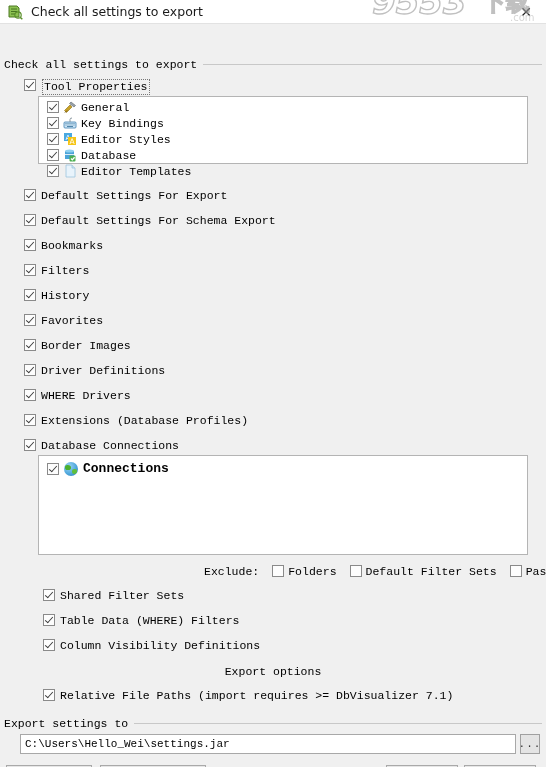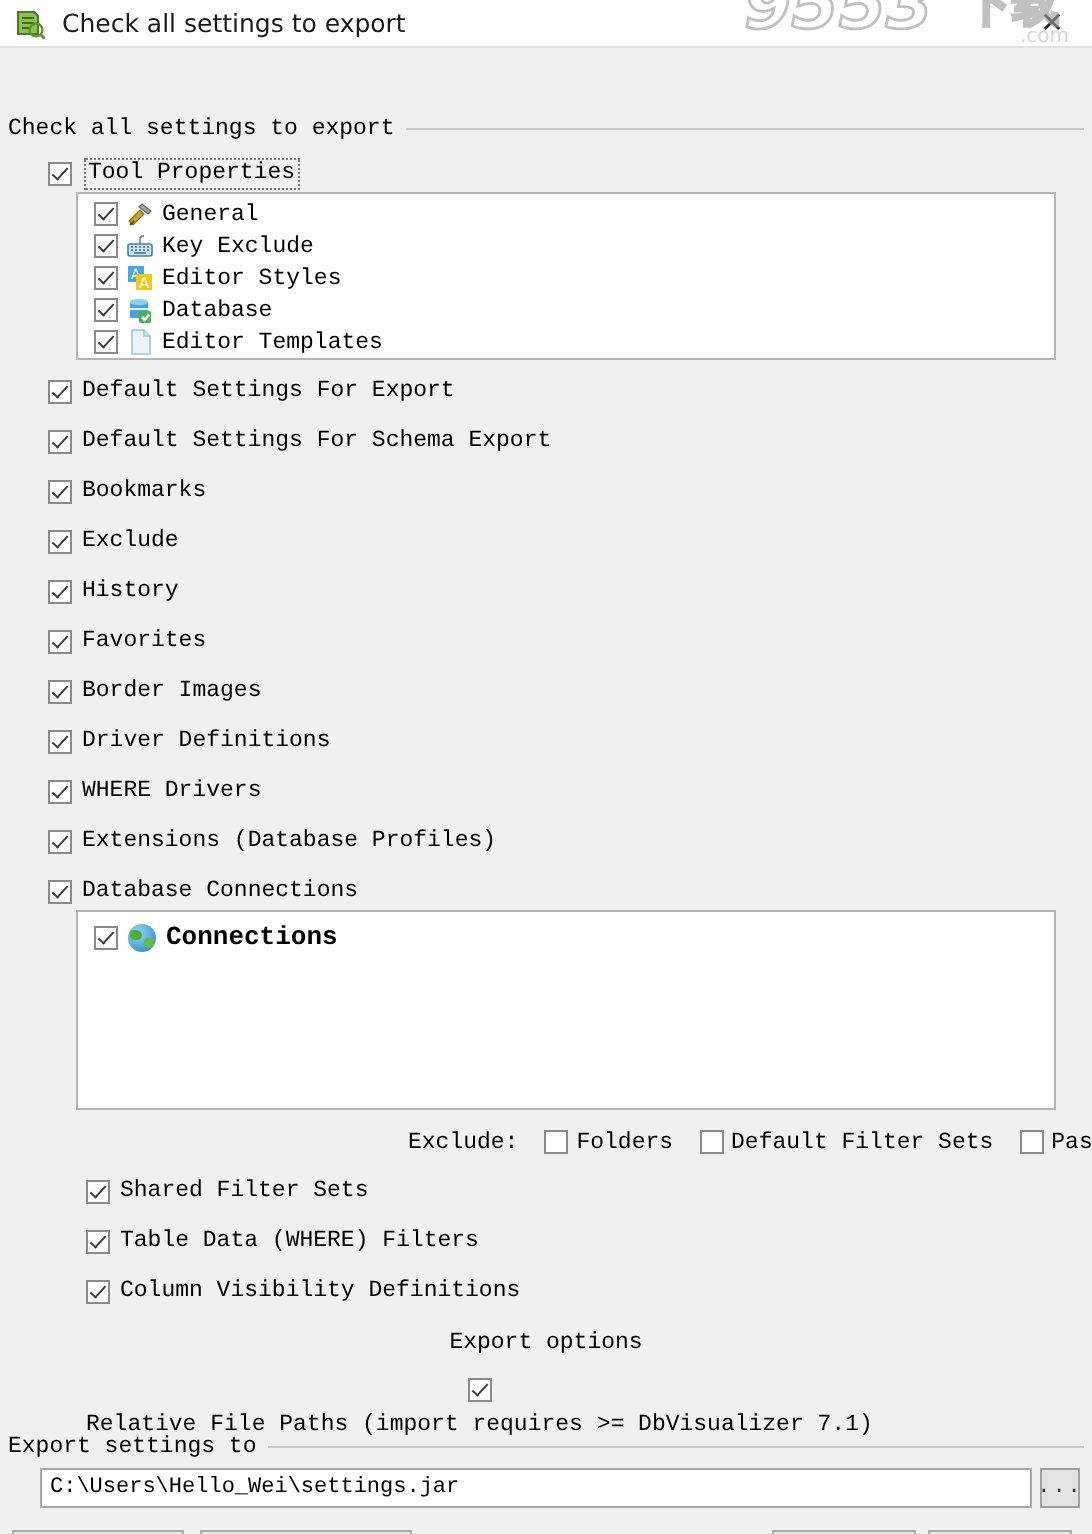--- a/index.html
+++ b/index.html
@@ -87,21 +87,20 @@
     position: absolute;
     left: 3px; top: 0px;
     width: 3px; height: 7px;
     border: solid #3b3b3b;
     border-width: 0 1.6px 1.6px 0;
     transform: rotate(42deg);
   }
 
   .row {
     display: flex;
-    align-items: center;
     gap: 5px;
     font-family: "Liberation Mono", "DejaVu Sans Mono", monospace;
     font-size: 11.5px;
     line-height: 14px;
     white-space: nowrap;
   }
 
   
   .focus-label {
     border: 1px dotted #777;
@@ -249,21 +248,21 @@
   <div class="group-head" style="position:absolute; left:4px; top:34px; width:538px;">
     <span>Check all settings to export</span>
     <span class="line"></span>
   </div>
 
   <div class="row" style="position:absolute; left:24px; top:55px;">
     <span class="cb checked"></span>
     <span class="focus-label">Tool Properties</span>
   </div>
 
-  <div id="tree-panel" style="left:38px; top:72px; width:490px; height:84px;">
+  <div id="tree-panel" style="left:38px; top:72px; width:490px; height:68px;">
 
     <div class="tree-row" style="margin-top:2px;">
       <span class="cb checked"></span>
       <span class="tico">
         <svg width="14" height="14" viewBox="0 0 14 14">
           <path d="M1.5 10.5 L7 5 L9 7 L3.5 12.5 Z" fill="#c9a227" stroke="#8a6d12" stroke-width="0.6"></path>
           <path d="M8 2 L12.5 5.5 L11 7 L6.5 3.5 Z" fill="#9aa3ab" stroke="#5e666d" stroke-width="0.6"></path>
           <path d="M2 12.5 L4 10.5" stroke="#6b4f0d" stroke-width="1"></path>
         </svg>
       </span>
@@ -274,21 +273,21 @@
       <span class="cb checked"></span>
       <span class="tico">
         <svg width="14" height="14" viewBox="0 0 14 14">
           <rect x="1" y="6" width="12" height="6" rx="1" fill="#cfe7f7" stroke="#3d7fae" stroke-width="0.8"></rect>
           <path d="M2.5 7.5 h1 M4.5 7.5 h1 M6.5 7.5 h1 M8.5 7.5 h1 M10.5 7.5 h1
                    M2.5 9 h1 M4.5 9 h1 M6.5 9 h1 M8.5 9 h1 M10.5 9 h1
                    M4 10.5 h6" stroke="#2f6c96" stroke-width="0.8"></path>
           <path d="M7 6 V3.5 q0-1.5 2-1.5" fill="none" stroke="#7b8a93" stroke-width="0.9"></path>
         </svg>
       </span>
-      <span>Key Exclude</span>
+      <span>Key Bindings</span>
     </div>
 
     <div class="tree-row">
       <span class="cb checked"></span>
       <span class="tico">
         <svg width="14" height="14" viewBox="0 0 14 14">
           <rect x="1" y="1" width="8" height="8" fill="#49a8e0"></rect>
           <text x="2.5" y="7.6" font-size="7" fill="#ffffff" font-family="DejaVu Sans, sans-serif">A</text>
           <rect x="5" y="5" width="8" height="8" fill="#f5c518"></rect>
           <text x="6.5" y="11.8" font-size="7.5" fill="#ffffff" font-family="DejaVu Sans, sans-serif">A</text>
@@ -330,21 +329,21 @@
   <div class="row" style="position:absolute; left:24px; top:190px;">
     <span class="cb checked"></span>
     <span>Default Settings For Schema Export</span>
   </div>
   <div class="row" style="position:absolute; left:24px; top:215px;">
     <span class="cb checked"></span>
     <span>Bookmarks</span>
   </div>
   <div class="row" style="position:absolute; left:24px; top:240px;">
     <span class="cb checked"></span>
-    <span>Exclude</span>
+    <span>Filters</span>
   </div>
   <div class="row" style="position:absolute; left:24px; top:265px;">
     <span class="cb checked"></span>
     <span>History</span>
   </div>
   <div class="row" style="position:absolute; left:24px; top:290px;">
     <span class="cb checked"></span>
     <span>Favorites</span>
   </div>
   <div class="row" style="position:absolute; left:24px; top:315px;">
@@ -403,21 +402,21 @@
   <div class="row" style="position:absolute; left:43px; top:615px;">
     <span class="cb checked"></span>
     <span>Column Visibility Definitions</span>
   </div>
 
   <div class="group-head" style="position:absolute; left:4px; top:641px; width:538px;flex-direction:column;">
     <span>Export options</span>
     <span class="line"></span>
   </div>
 
-  <div class="row" style="position:absolute; left:43px; top:665px;flex-direction:column;">
+  <div class="row" style="position:absolute; left:43px; top:665px;">
     <span class="cb checked"></span>
     <span>Relative File Paths (import requires &gt;= DbVisualizer 7.1)</span>
   </div>
 
   <div class="group-head" style="position:absolute; left:4px; top:693px; width:538px;justify-content:space-between;">
     <span>Export settings to</span>
     <span class="line"></span>
   </div>
 
   <div id="path-field" style="left:20px; top:710px; width:496px; height:20px;">C:\Users\Hello_Wei\settings.jar</div>

